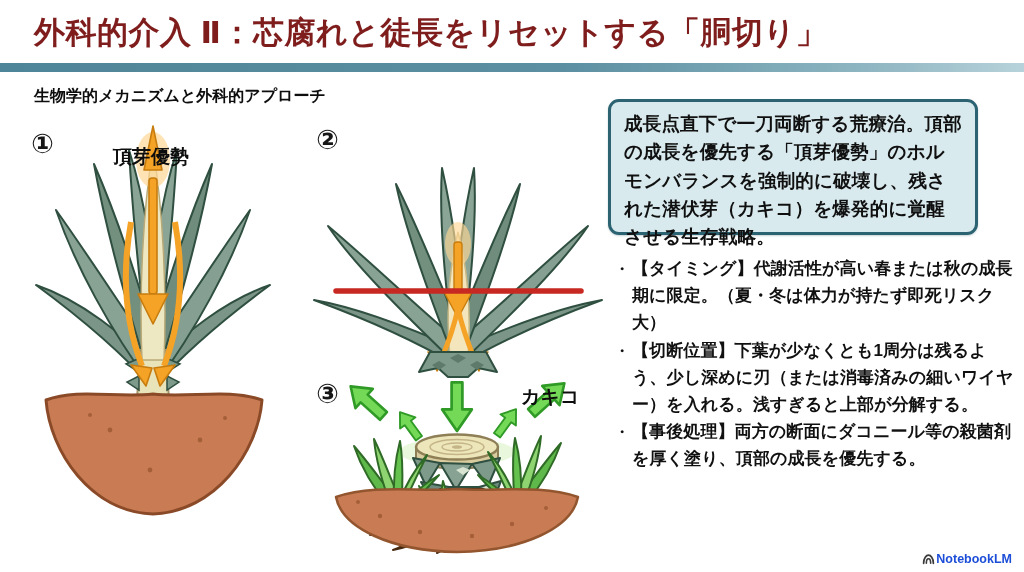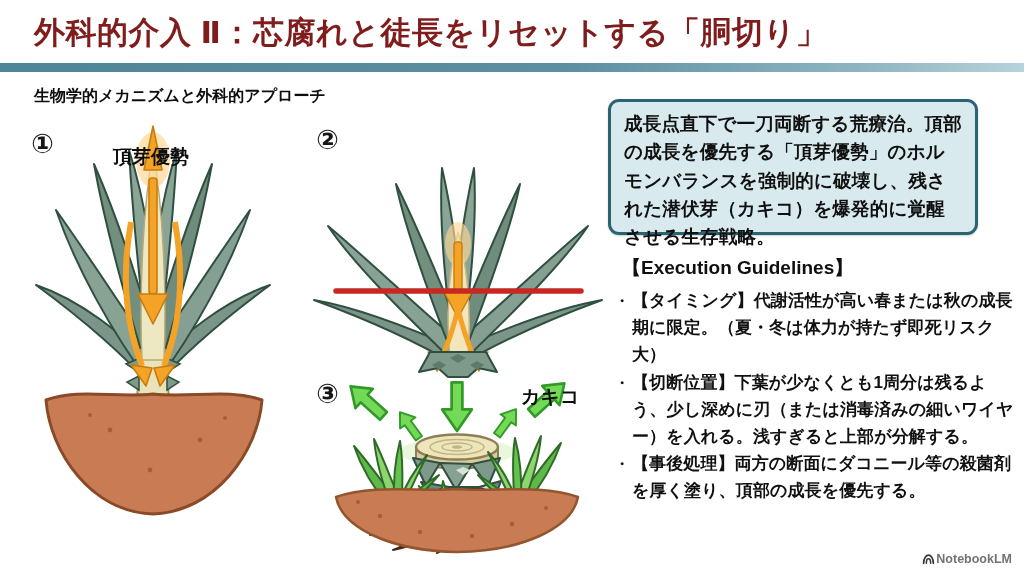--- a/index.html
+++ b/index.html
@@ -69,21 +69,21 @@
   }
   .guideline-bullet {
     flex: 0 0 20px; text-align: center; font-size: 15px; line-height: 27px;
   }
   .guideline-text { flex: 1; letter-spacing: 0.1px; }
 
   
   .brand {
     right: 12px; bottom: 6px;
     display: flex; align-items: center; gap: 1px;
-    font-size: 12.5px; font-weight: 700; color: #737373;
+    font-size: 12.5px; font-weight: 700; color: #1d4ed8;
   }
 </style>
 </head>
 <body>
 
 <div class="abs slide-title">外科的介入 Ⅱ：芯腐れと徒長をリセットする「胴切り」</div>
 <div class="abs title-rule"></div>
 
 <div class="abs section-heading">生物学的メカニズムと外科的アプローチ</div>
 
@@ -237,21 +237,20 @@
 <div class="abs diagram-label" id="label-apical">頂芽優勢</div>
 <div class="abs step-number" id="step2-number">②</div>
 <div class="abs step-number" id="step3-number">③</div>
 <div class="abs diagram-label" id="label-kakiko">カキコ</div>
 
 <div class="abs summary-box">
   <div class="summary-text">成長点直下で一刀両断する荒療治。頂部の成長を優先する「頂芽優勢」のホルモンバランスを強制的に破壊し、残された潜伏芽（カキコ）を爆発的に覚醒させる生存戦略。</div>
 </div>
 
 <div class="abs guidelines">
-  <div class="guidelines-heading">【Execution Guidelines】</div>
   <div class="guideline-item">
     <span class="guideline-bullet">・</span>
     <span class="guideline-text">【タイミング】代謝活性が高い春または秋の成長期に限定。（夏・冬は体力が持たず即死リスク大）</span>
   </div>
   <div class="guideline-item">
     <span class="guideline-bullet">・</span>
     <span class="guideline-text">【切断位置】下葉が少なくとも1周分は残るよう、少し深めに刃（または消毒済みの細いワイヤー）を入れる。浅すぎると上部が分解する。</span>
   </div>
   <div class="guideline-item">
     <span class="guideline-bullet">・</span>

